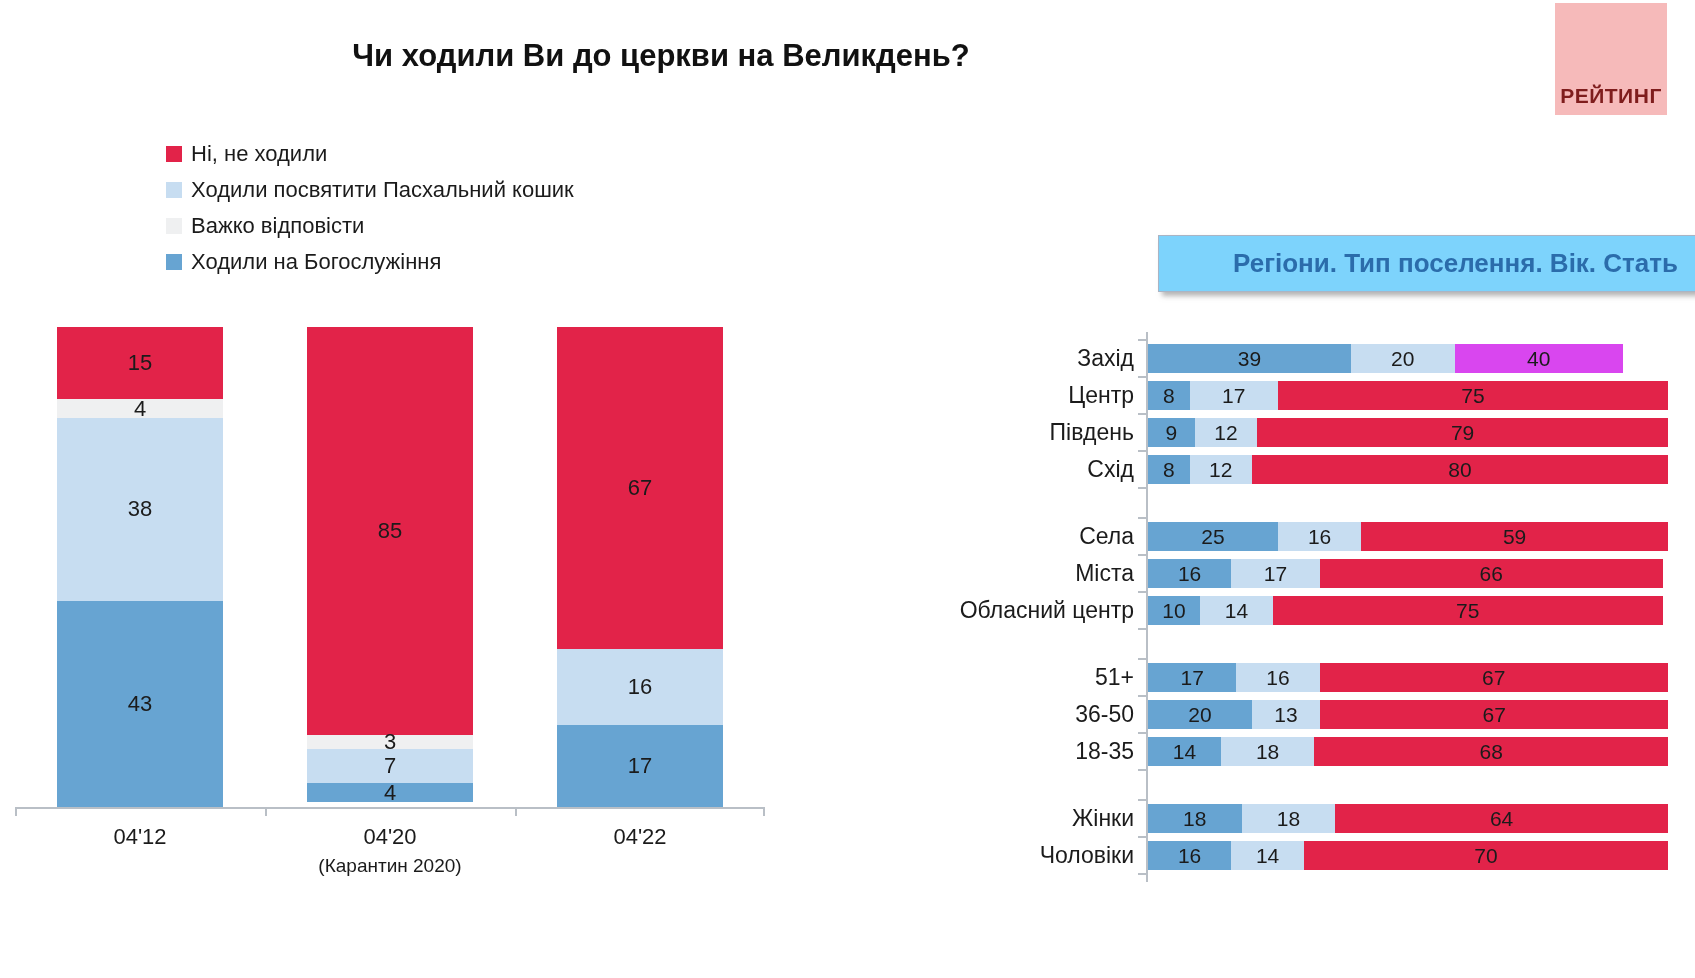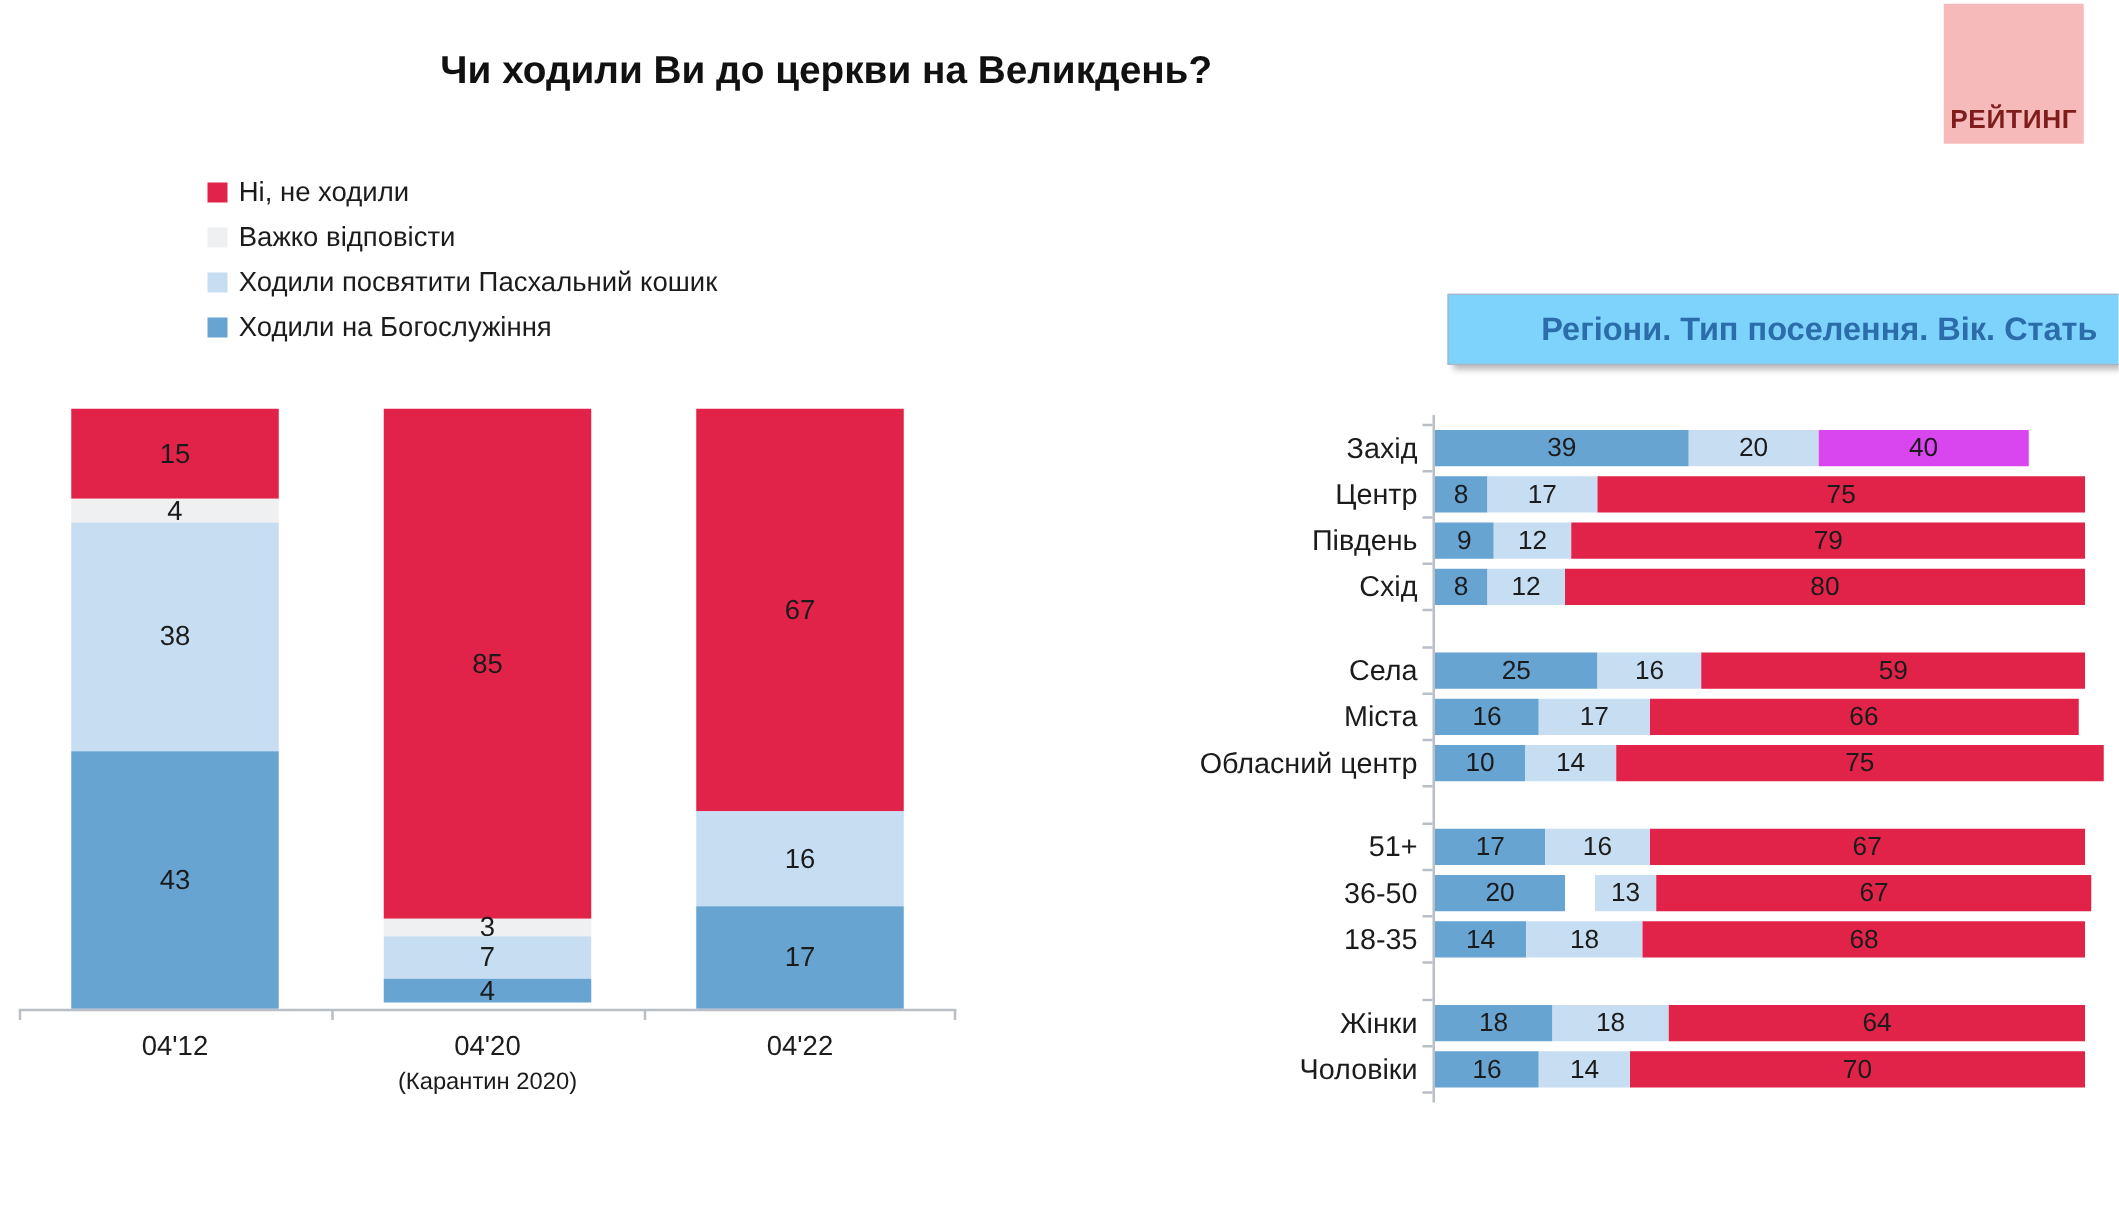--- a/index.html
+++ b/index.html
@@ -64,26 +64,26 @@
   <div class="logo" id="logo" style="background: rgb(246, 186, 186);">
     <span class="logo-text" style="color: #7f1d1d;">РЕЙТИНГ</span>
   </div>
 
   <div class="legend" id="legend">
       <div class="legend-item">
         <div class="legend-swatch" style="background: rgb(226, 35, 73);"></div>
         <div class="legend-label">Ні, не ходили</div>
       </div>
       <div class="legend-item">
+        <div class="legend-swatch" style="background: rgb(199, 221, 241);"></div>
+        <div class="legend-label">Ходили посвятити Пасхальний кошик</div>
+      </div>
+      <div class="legend-item">
         <div class="legend-swatch" style="background: rgb(239, 240, 241);"></div>
         <div class="legend-label">Важко відповісти</div>
-      </div>
-      <div class="legend-item">
-        <div class="legend-swatch" style="background: rgb(199, 221, 241);"></div>
-        <div class="legend-label">Ходили посвятити Пасхальний кошик</div>
       </div>
       <div class="legend-item">
         <div class="legend-swatch" style="background: rgb(103, 164, 210);"></div>
         <div class="legend-label">Ходили на Богослужіння</div>
       </div>
     </div>
 
   <div class="lchart" id="lchart">
       <div class="lc-col" style="left: 42px;">
         <div class="lc-seg" style="background: rgb(226, 35, 73); height: 72px;">
@@ -233,21 +233,21 @@
           </div>
           <div class="rc-seg" style="background: rgb(226, 35, 73); width: 343.2px;">
             <div class="">66</div>
           </div>
         </div>
       </div>
       <div class="rc-tick" style="top: 251px;"></div>
       <div class="rc-row" style="top: 252px;">
         <div class="rc-label">Обласний центр</div>
         <div class="rc-bar">
-          <div class="rc-seg" style="background: rgb(103, 164, 210); width: 72px;">
+          <div class="rc-seg" style="background: rgb(103, 164, 210); width: 52px;">
             <div class="">10</div>
           </div>
           <div class="rc-seg" style="background: rgb(199, 221, 241); width: 72.8px;">
             <div class="">14</div>
           </div>
           <div class="rc-seg" style="background: rgb(226, 35, 73); width: 390px;">
             <div class="">75</div>
           </div>
         </div>
       </div>
@@ -267,21 +267,21 @@
           </div>
         </div>
       </div>
       <div class="rc-tick" style="top: 355px;"></div>
       <div class="rc-row" style="top: 356px;">
         <div class="rc-label">36-50</div>
         <div class="rc-bar">
           <div class="rc-seg" style="background: rgb(103, 164, 210); width: 104px;">
             <div class="">20</div>
           </div>
-          <div class="rc-seg" style="background: rgb(199, 221, 241); width: 49px; margin-left: 24px;">
+          <div class="rc-seg" style="background: rgb(199, 221, 241); width: 68px;">
             <div class="">13</div>
           </div>
           <div class="rc-seg" style="background: rgb(226, 35, 73); width: 348.4px;">
             <div class="">67</div>
           </div>
         </div>
       </div>
       <div class="rc-tick" style="top: 392px;"></div>
       <div class="rc-row" style="top: 393px;">
         <div class="rc-label">18-35</div>

